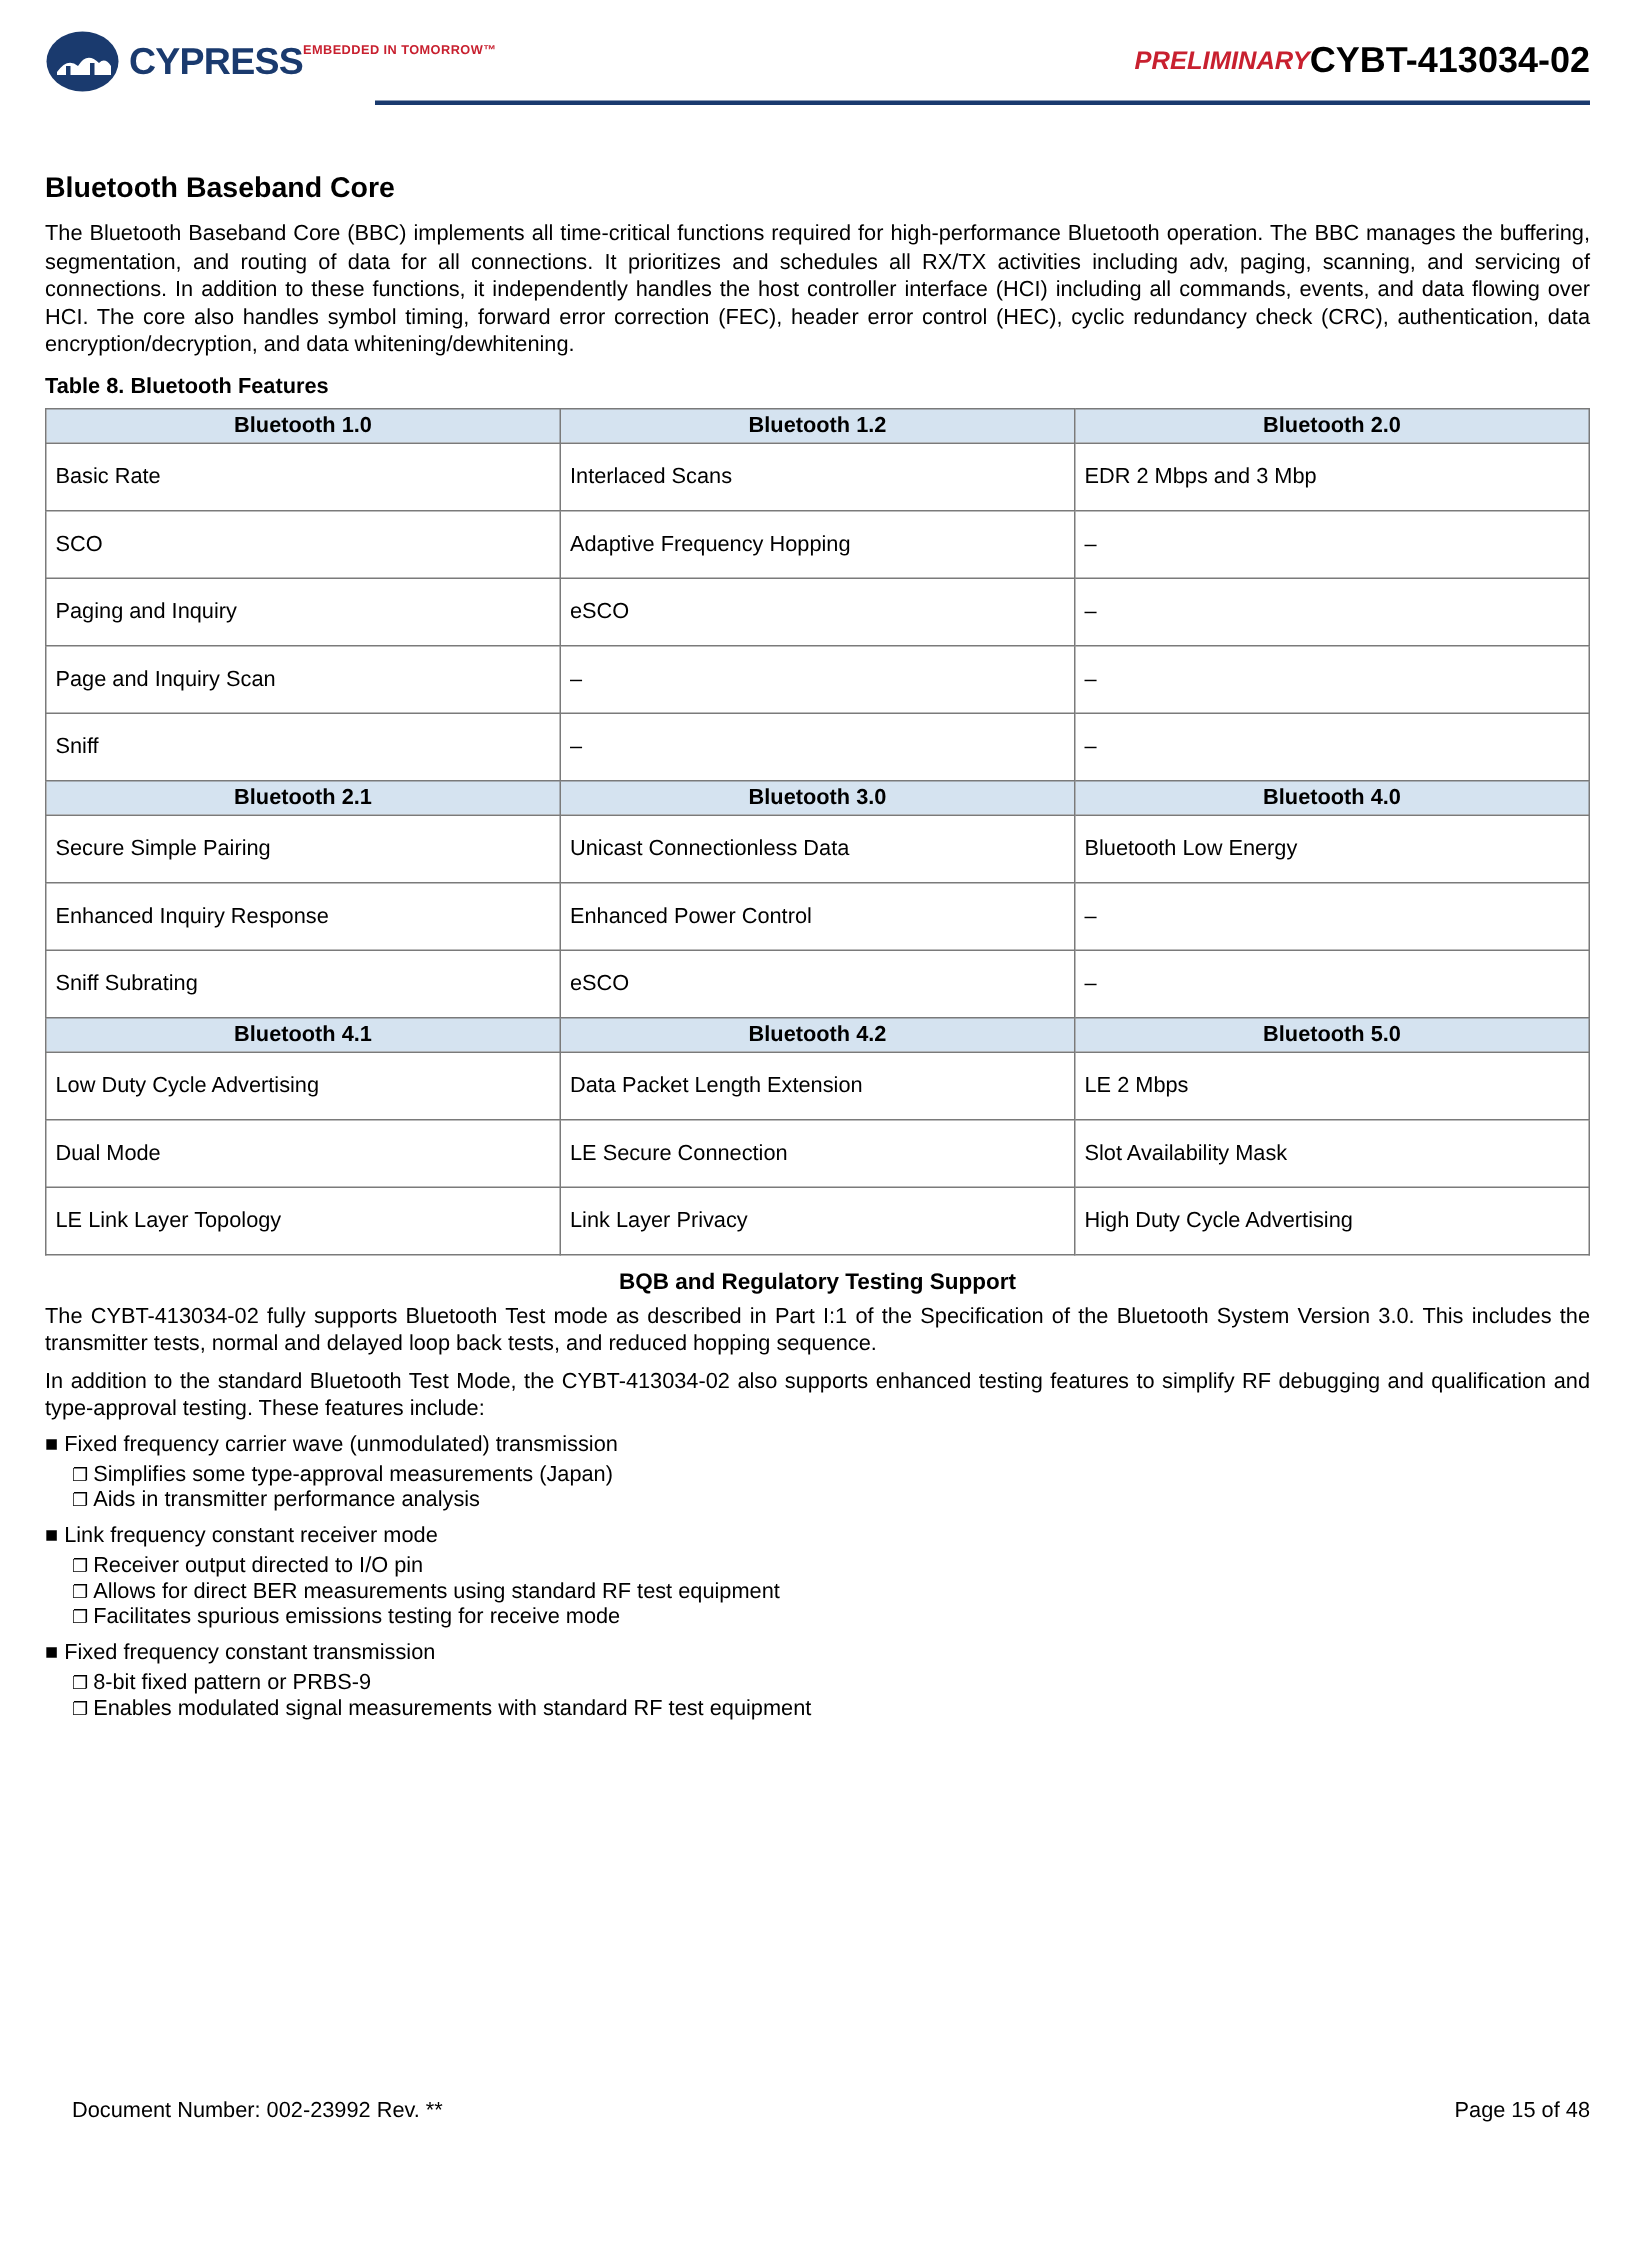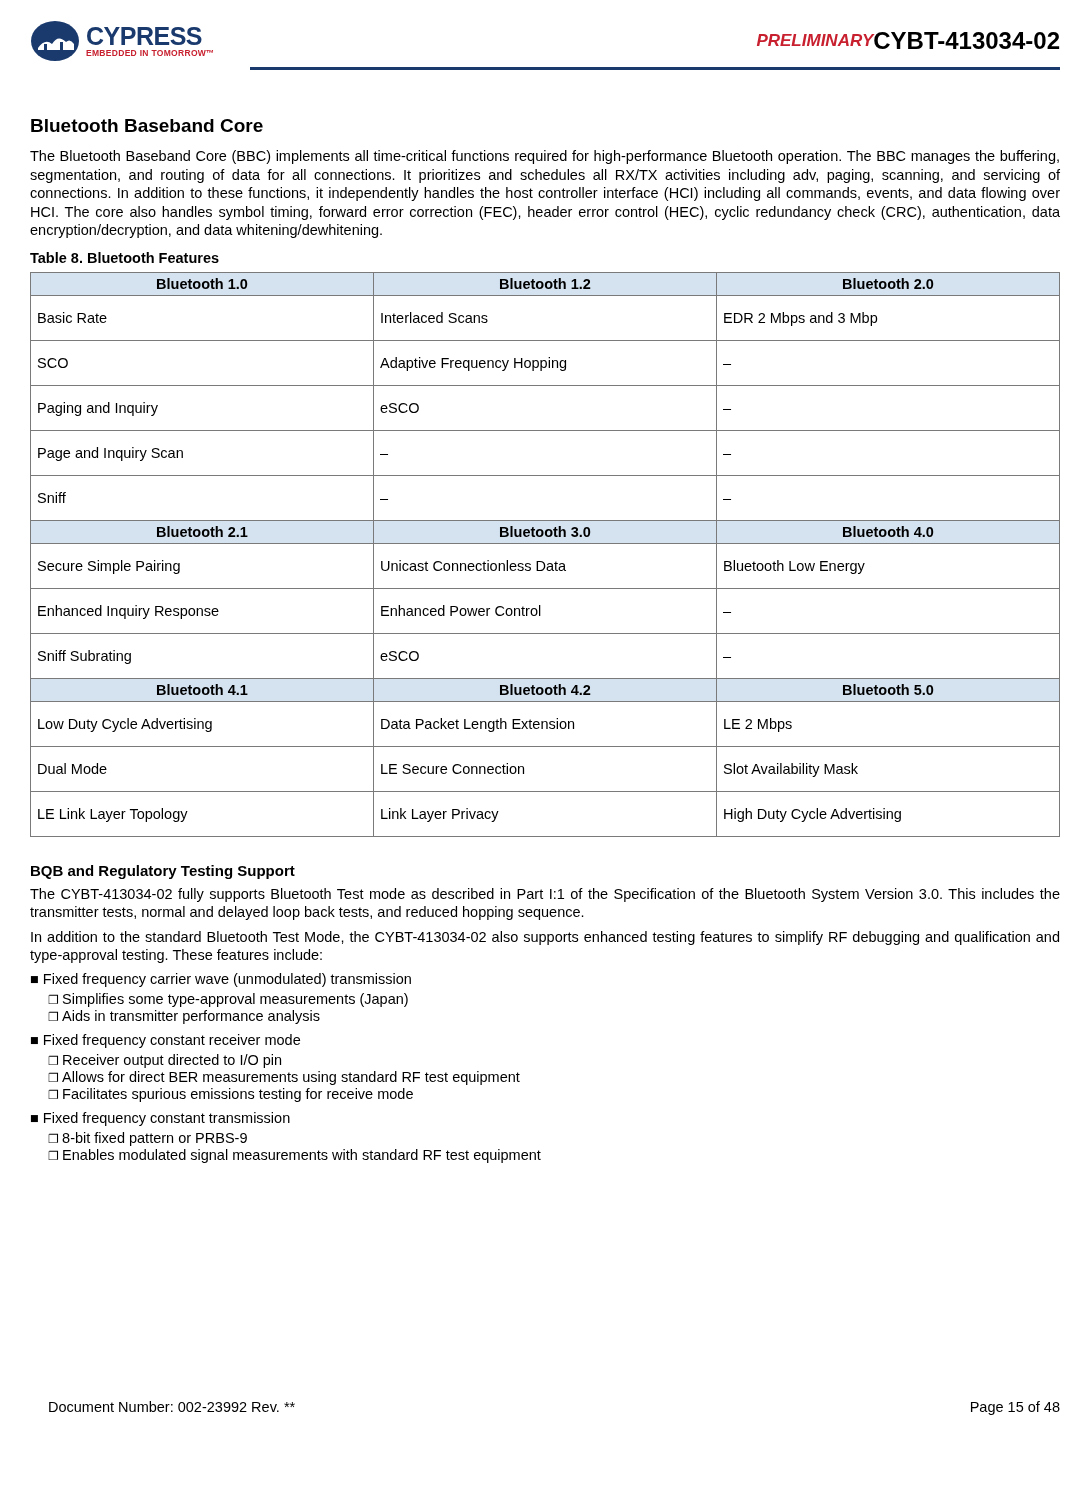--- a/index.html
+++ b/index.html
@@ -30,21 +30,20 @@
   }
   .logo-mark {
     width: 50px;
     height: 42px;
     background: #fff;
     position: relative;
   }
   .logo-mark svg { display:block; }
   .logo-text-block {
     display:flex;
-    flex-direction:column;
     line-height:1;
   }
   .logo-text-main {
     font-weight: 800;
     font-size: 25px;
     color: #1a3a6e;
     letter-spacing: -0.5px;
   }
   .logo-tagline {
     font-size: 8.5px;
@@ -103,21 +102,22 @@
   }
   table.features td {
     border:1px solid #7a7a7a;
     padding:14px 6px;
     text-align:left;
     width:33.33%;
   }
   h3.sub {
     font-size:15px;
     font-weight:700;
-    margin:25px 0 4px 0;
+    margin:9px 0 4px 0;
+    text-align:center;
   }
   ul.sq { list-style:none; padding:0; margin:6px 0; }
   ul.sq > li { margin:4px 0; }
   ul.sq > li::before { content:"■ "; }
   ul.sub { list-style:none; padding:0 0 0 18px; margin:2px 0 8px 0; }
   ul.sub > li::before { content:"❐ "; font-size:12px; }
   ul.sub > li { margin:1px 0; }
   .footer {
     position:absolute;
     bottom:25px;
@@ -237,21 +237,21 @@
   <h3 class="sub">BQB and Regulatory Testing Support</h3>
   <p class="body">The CYBT-413034-02 fully supports Bluetooth Test mode as described in Part I:1 of the Specification of the Bluetooth System Version 3.0. This includes the transmitter tests, normal and delayed loop back tests, and reduced hopping sequence.</p>
   <p class="body">In addition to the standard Bluetooth Test Mode, the CYBT-413034-02 also supports enhanced testing features to simplify RF debugging and qualification and type-approval testing. These features include:</p>
 
   <ul class="sq" id="bullets">
       <li>Fixed frequency carrier wave (unmodulated) transmission</li>
       <ul class="sub">
         <li>Simplifies some type-approval measurements (Japan)</li>
         <li>Aids in transmitter performance analysis</li>
       </ul>
-      <li>Fixed frequency constant receiver mode</li>
+      <li>Link frequency constant receiver mode</li>
       <ul class="sub">
         <li>Receiver output directed to I/O pin</li>
         <li>Allows for direct BER measurements using standard RF test equipment</li>
         <li>Facilitates spurious emissions testing for receive mode</li>
       </ul>
       <li>Fixed frequency constant transmission</li>
       <ul class="sub">
         <li>8-bit fixed pattern or PRBS-9</li>
         <li>Enables modulated signal measurements with standard RF test equipment</li>
       </ul>

